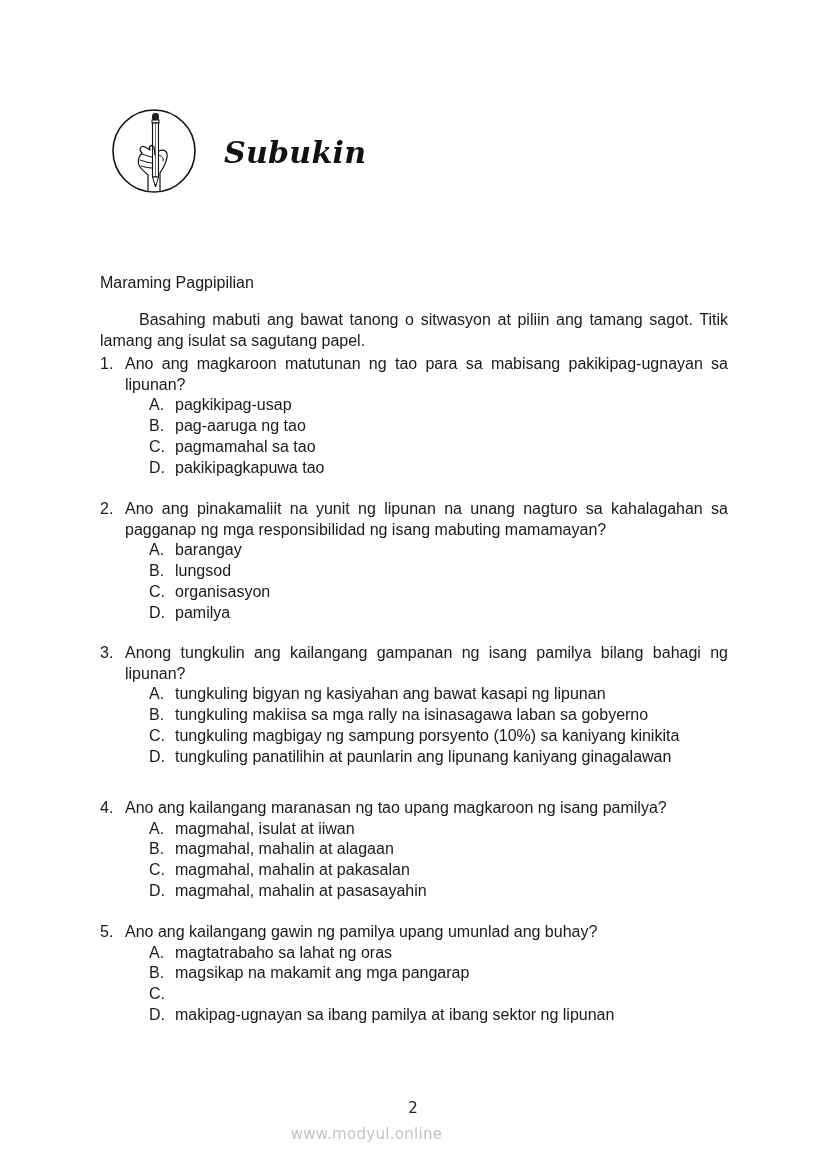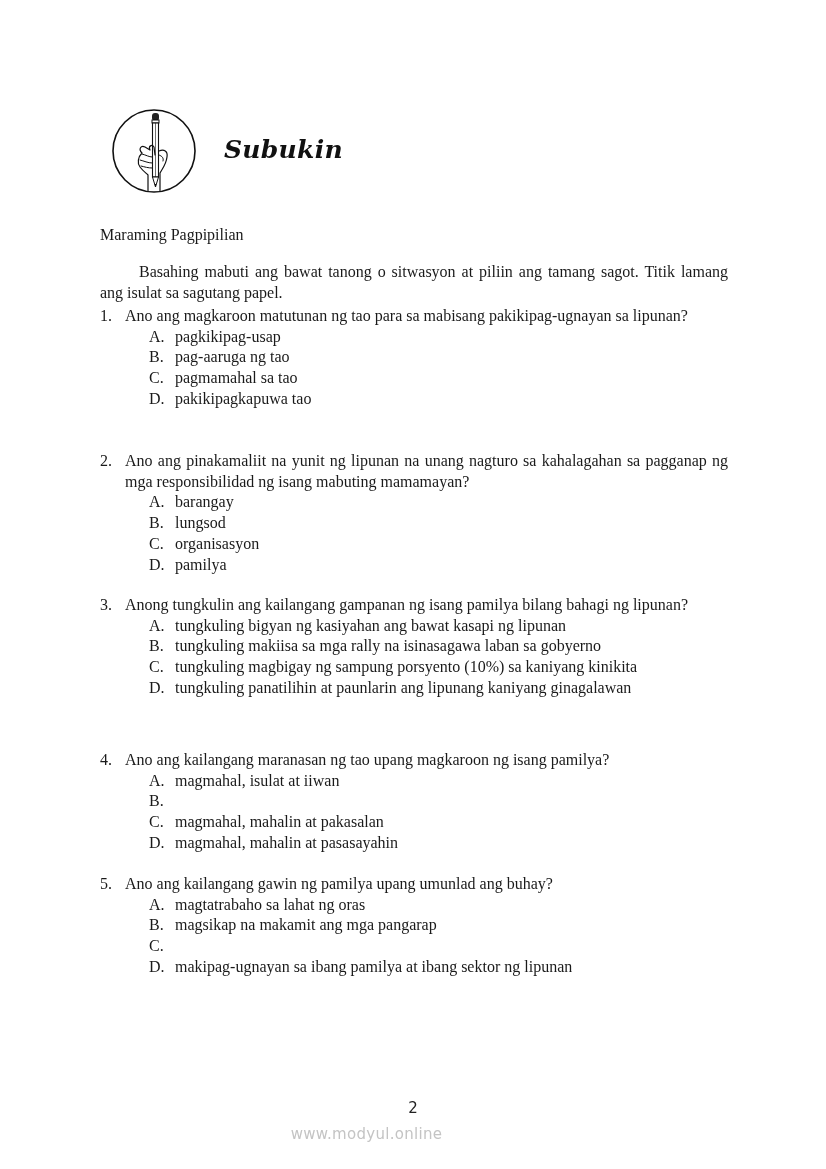--- a/index.html
+++ b/index.html
@@ -1,22 +1,22 @@
 <!DOCTYPE html>
 <html><head>
 <meta charset="utf-8">
 <style>
   html, body { margin: 0; padding: 0; background: #ffffff; }
   body { width: 826px; height: 1169px; position: relative; overflow: hidden;
          font-family: "DejaVu Serif", "Liberation Serif", serif; color: #111; }
   .page { position: absolute; left: 0; top: 0; width: 826px; height: 1169px; background: #fff; }
   .logo { position: absolute; left: 112px; top: 105px; width: 86px; height: 92px; }
   .title { position: absolute; left: 224px; top: 135px; font-family: "DejaVu Serif", "Liberation Serif", serif;
-           font-weight: bold; font-style: italic; font-size: 25px; letter-spacing: 0.3px; color: #111; }
-  .text { font-family: Liberation Serif, serif; font-size: 16px; line-height: 20.7px; color: #1a1a1a; }
+           font-weight: bold; font-style: italic; font-size: 30px; letter-spacing: 0.3px; color: #111; }
+  .text { font-family: Liberation Sans, sans-serif; font-size: 16px; line-height: 20.7px; color: #1a1a1a; margin-top: 48px; }
   .subtitle { position: absolute; left: 100px; top: 225px; }
   .instructions { position: absolute; left: 100px; top: 262px; width: 628px; text-align: justify; }
   .instructions .indent { display: inline-block; width: 39px; }
   .question { position: absolute; left: 100px; width: 628px; }
   .q-row { display: flex; }
   .q-num { width: 25px; flex: 0 0 25px; }
   .q-text { flex: 1; text-align: justify; }
   .options { margin-left: 49px; }
   .opt { display: flex; }
   .opt-letter { width: 26px; flex: 0 0 26px; }
@@ -133,20 +133,21 @@
       <span class="q-num">4.</span>
       <span class="q-text">Ano ang kailangang maranasan ng tao upang magkaroon ng isang pamilya?</span>
     </div>
     <div class="options">
       <div class="opt">
           <span class="opt-letter">A.</span>
           <span>magmahal, isulat at iiwan</span>
         </div>
       <div class="opt">
           <span class="opt-letter">B.</span>
+          <span>magmahal, mahalin at alagaan</span>
         </div>
       <div class="opt">
           <span class="opt-letter">C.</span>
           <span>magmahal, mahalin at pakasalan</span>
         </div>
       <div class="opt">
           <span class="opt-letter">D.</span>
           <span>magmahal, mahalin at pasasayahin</span>
         </div>
     </div>

